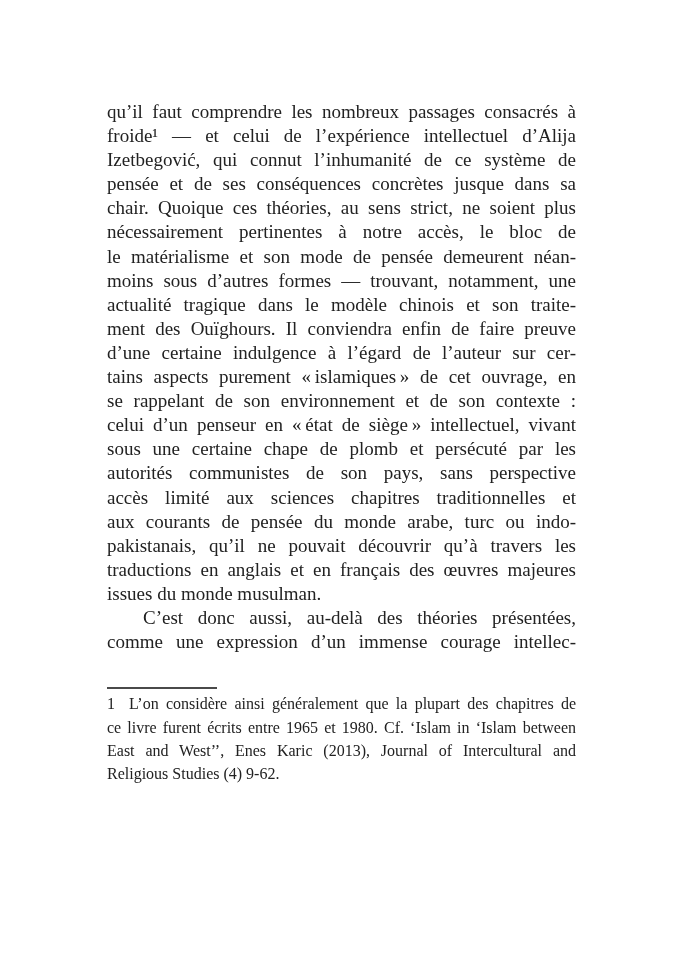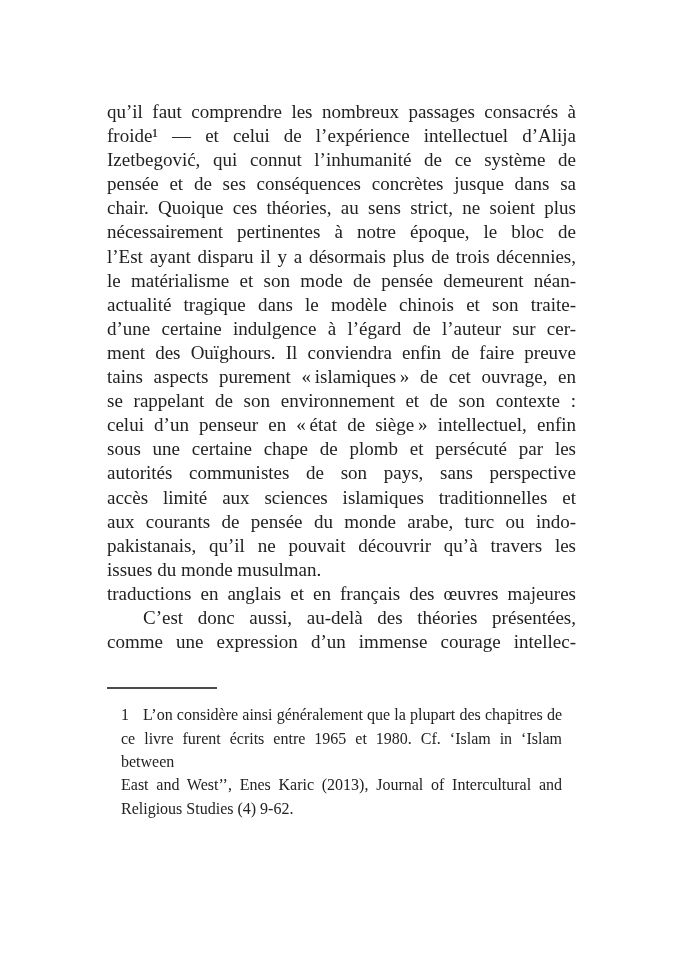--- a/index.html
+++ b/index.html
@@ -36,21 +36,21 @@
     -moz-text-align-last: left;
   }
   .line.indent { text-indent: 36px; }
   .fn-rule {
     width: 110px;
     height: 2px;
     background: #4a4a4a;
     margin-top: 33px;
     margin-bottom: 3px;
   }
-  .footnote { margin: 14px; padding: 0; }
+  .footnote { margin: 0; padding: 0; }
   .fn-line {
     font-size: 16px;
     line-height: 23.4px;
     text-align: justify;
     text-align-last: justify;
     -moz-text-align-last: justify;
   }
   .fn-line.flush {
     text-align-last: left;
     -moz-text-align-last: left;
@@ -66,36 +66,36 @@
 
 <div class="page">
   <div class="text-block">
 
     <div class="para">
       <div class="line">qu’il faut comprendre les nombreux passages consacrés à</div>
       <div class="line">froide¹ — et celui de l’expérience intellectuel d’Alija</div>
       <div class="line">Izetbegović, qui connut l’inhumanité de ce système de</div>
       <div class="line">pensée et de ses conséquences concrètes jusque dans sa</div>
       <div class="line">chair. Quoique ces théories, au sens strict, ne soient plus</div>
-      <div class="line">nécessairement pertinentes à notre époque, le bloc de</div>
-      <div class="line">l’Est ayant disparu il y a désormais plus de trois décennies,</div>
+      <div class="line">nécessairement pertinentes à notre accès, le bloc de</div>
       <div class="line">le matérialisme et son mode de pensée demeurent néan-</div>
+      <div class="line">moins sous d’autres formes — trouvant, notamment, une</div>
       <div class="line">actualité tragique dans le modèle chinois et son traite-</div>
+      <div class="line">ment des Ouïghours. Il conviendra enfin de faire preuve</div>
       <div class="line">d’une certaine indulgence à l’égard de l’auteur sur cer-</div>
-      <div class="line">ment des Ouïghours. Il conviendra enfin de faire preuve</div>
       <div class="line">tains aspects purement « islamiques » de cet ouvrage, en</div>
       <div class="line">se rappelant de son environnement et de son contexte&nbsp;:</div>
-      <div class="line">celui d’un penseur en « état de siège » intellectuel, enfin</div>
+      <div class="line">celui d’un penseur en « état de siège » intellectuel, vivant</div>
       <div class="line">sous une certaine chape de plomb et persécuté par les</div>
       <div class="line">autorités communistes de son pays, sans perspective</div>
-      <div class="line">accès limité aux sciences islamiques traditionnelles et</div>
+      <div class="line">accès limité aux sciences chapitres traditionnelles et</div>
       <div class="line">aux courants de pensée du monde arabe, turc ou indo-</div>
       <div class="line">pakistanais, qu’il ne pouvait découvrir qu’à travers les</div>
+      <div class="line">traductions en anglais et en français des œuvres majeures</div>
       <div class="line flush">issues du monde musulman.</div>
-      <div class="line">traductions en anglais et en français des œuvres majeures</div>
     </div>
 
     <div class="para">
       <div class="line indent">C’est donc aussi, au-delà des théories présentées,</div>
       <div class="line">comme une expression d’un immense courage intellec-</div>
     </div>
 
     <div class="fn-rule"></div>
 
     <div class="footnote">

